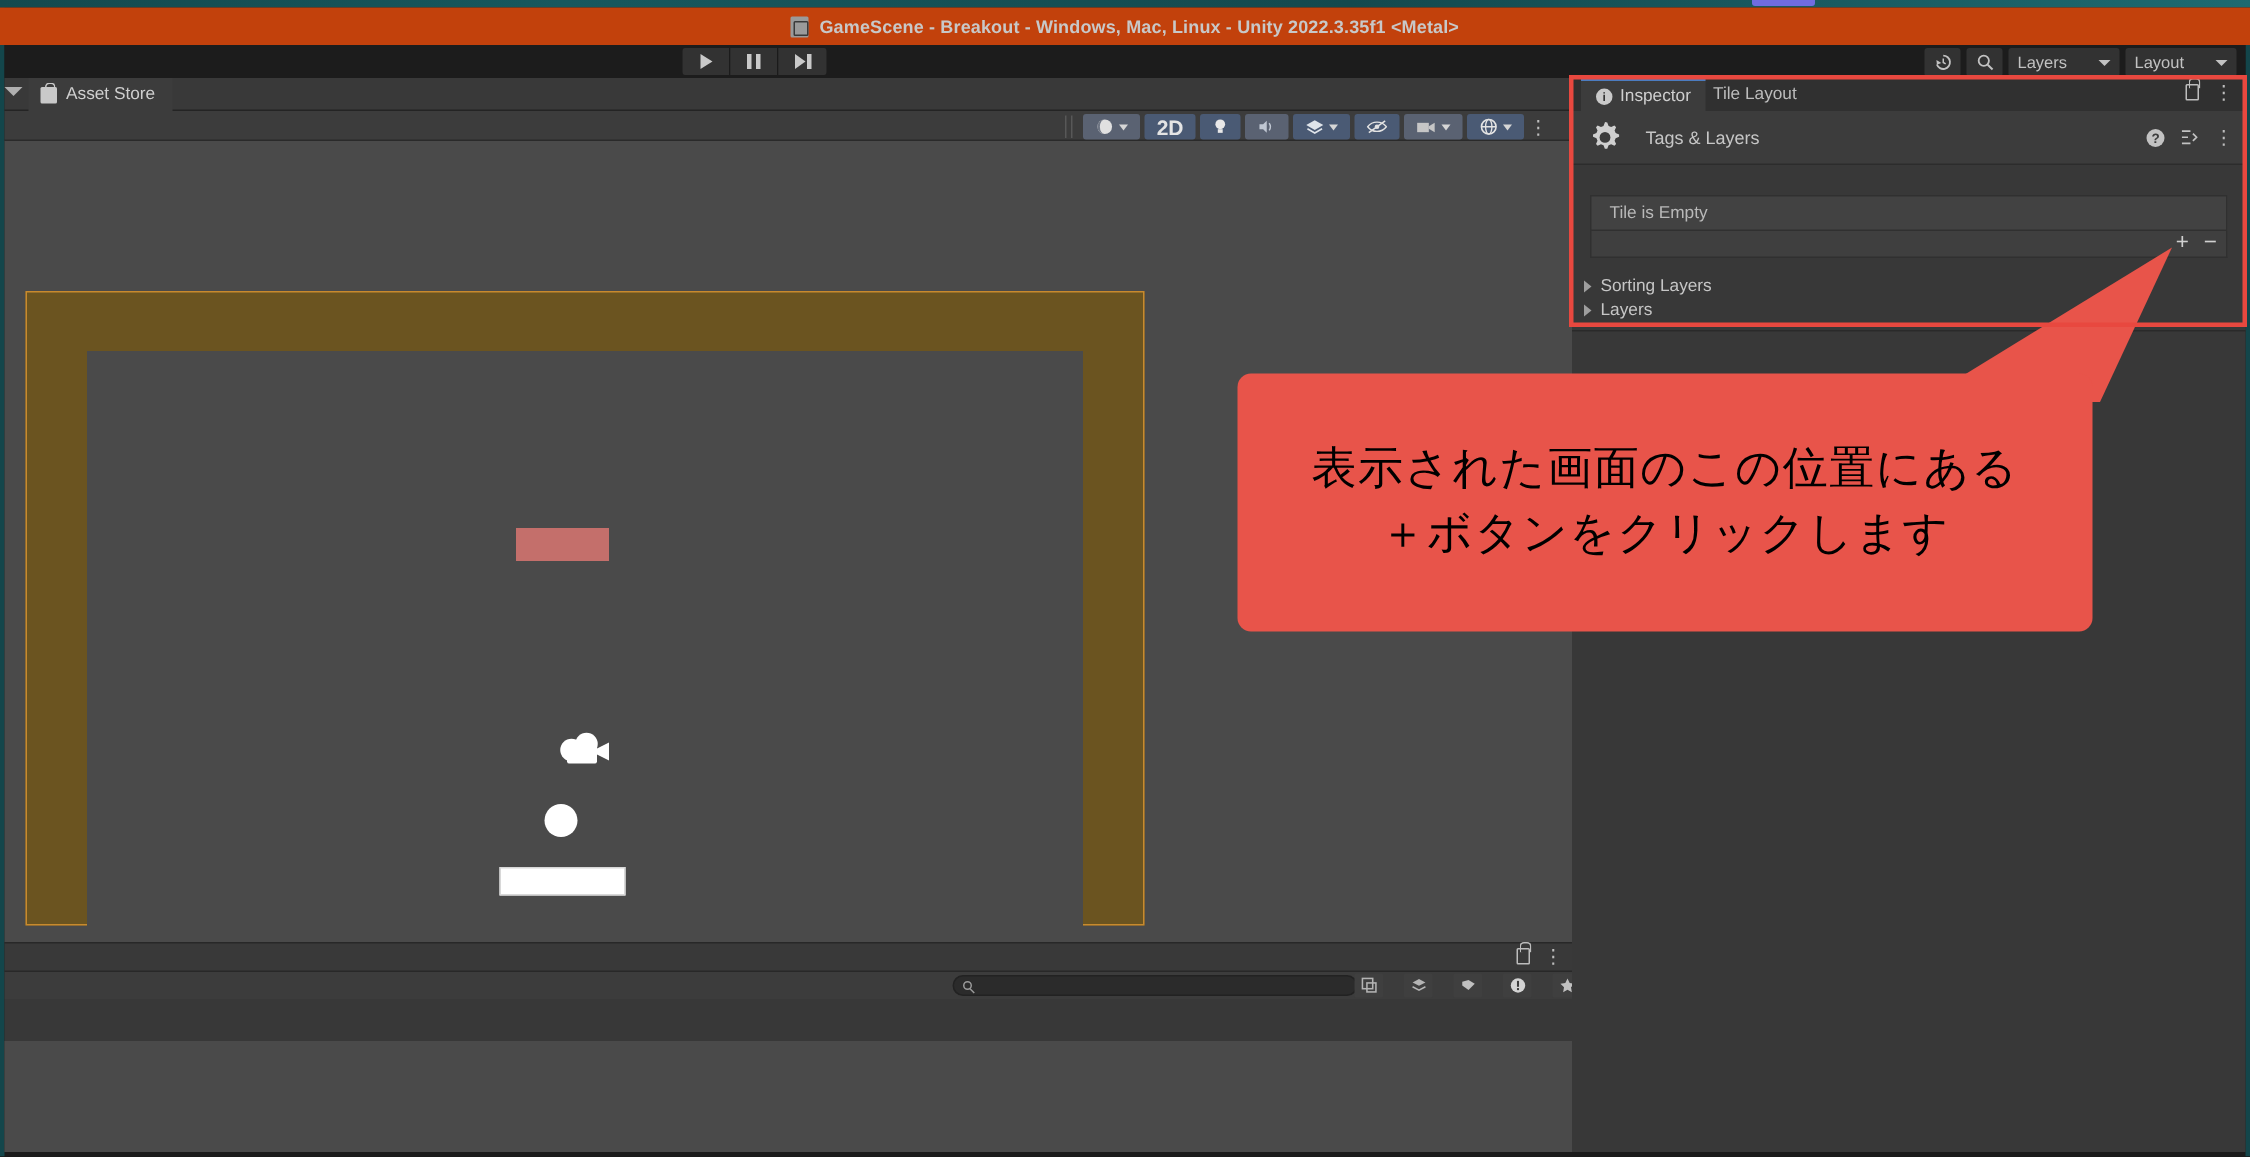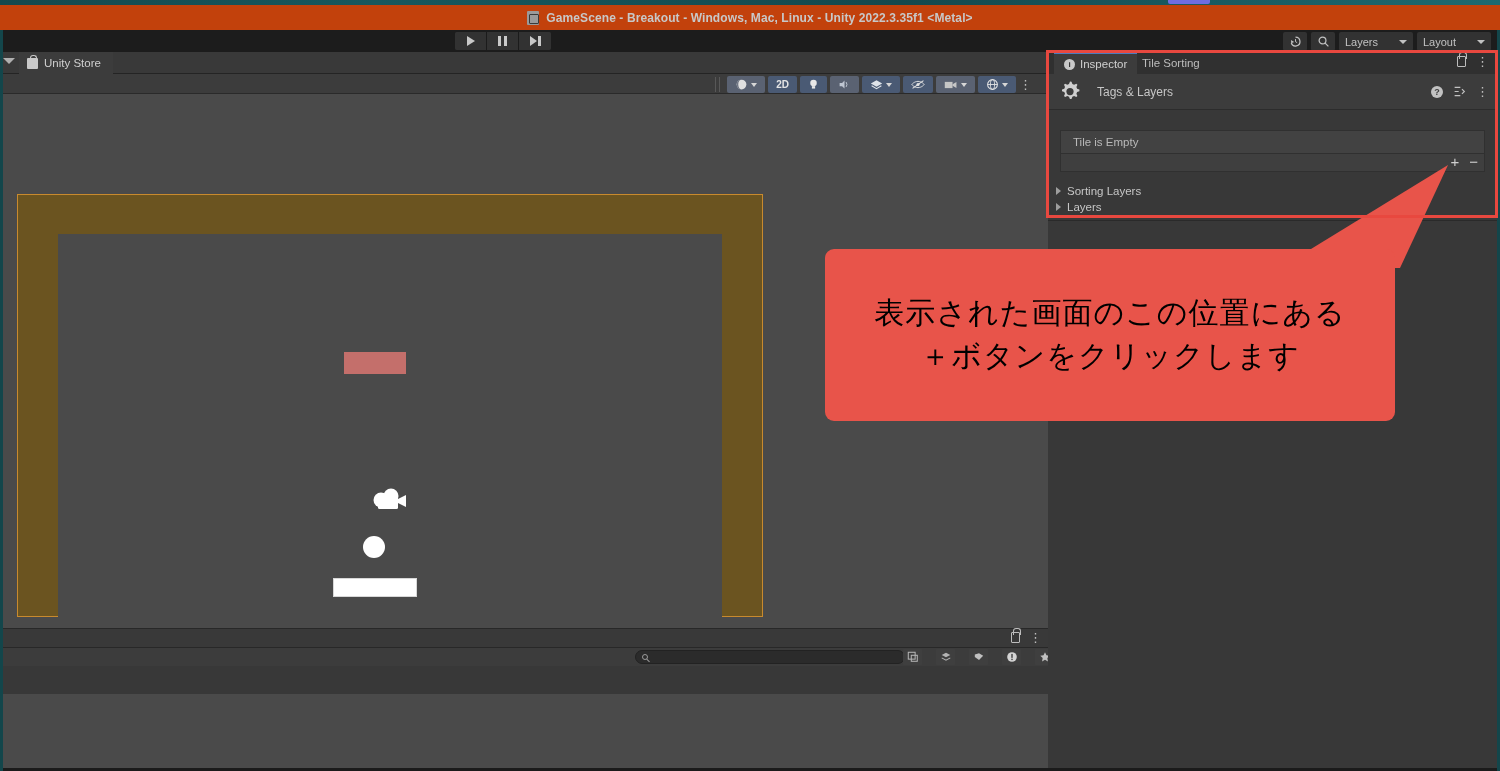--- a/index.html
+++ b/index.html
@@ -101,21 +101,21 @@
     position: absolute; left: 3px; top: 74px; width: 1045px; height: 20px;
     background: #3c3c3c; border-bottom: 1px solid #2a2a2a;
   }
   .scene-tools {
     position: absolute; right: 16px; top: 2px; height: 17px; display: flex; align-items: center; gap: 3px;
   }
   .grip { width: 5px; height: 15px; border-left:1px solid #6b6b6b; border-right:1px solid #6b6b6b; opacity:.6; margin-right:4px; }
   .st {
     height: 17px; min-width: 22px; padding: 0 8px; background: #4b5463; border-radius: 2px;
     display:flex; align-items:center; justify-content:center; gap:3px;
-    color:#e4e4e4; font-size:10px; font-weight:bold;
+    color:#e4e4e4; font-size:14px; font-weight:bold;
   }
   .st.dark { background:#5a6272; }
   .st.blue { background:#4a5a74; }
   .mini-caret { width:0;height:0;border-left:3.5px solid transparent;border-right:3.5px solid transparent;border-top:4px solid #d6d6d6; }
   .kebab { color:#bdbdbd; font-size:13px; line-height:10px; letter-spacing:0; }
 
   .scene-view {
     position: absolute; left: 3px; top: 94px; width: 1045px; height: 534px;
     background: #4a4a4a; overflow: hidden;
   }
@@ -311,21 +311,21 @@
         <span>Layout</span>
         <span class="caret-dn"></span>
       </div>
     </div>
   </div>
 
   <div class="scene-tabbar">
     <div class="tab-dropdown-arrow"></div>
     <div class="tab">
       <span class="bag-ico"></span>
-      <span>Unity Store</span>
+      <span>Asset Store</span>
     </div>
   </div>
 
   <div class="scene-toolrow">
     <div class="scene-tools">
       <div class="grip"></div>
       <div class="st dark">
         <svg width="13" height="13" viewBox="0 0 16 16">
           <circle cx="8" cy="8" r="6" fill="#e0e0e0"></circle>
           <path d="M8 2a6 6 0 0 0 0 12 4 6 0 0 1 0-12z" fill="#6f7684"></path>
@@ -447,21 +447,21 @@
   <div class="bottom-fill"></div>
 
   <div class="insp-below"></div>
   <div class="inspector-wrap">
     <div class="insp-tabbar">
       <div class="insp-tab active">
         <span class="info-ico">i</span>
         <span>Inspector</span>
       </div>
       <div class="insp-tab inactive">
-        <span>Tile Sorting</span>
+        <span>Tile Layout</span>
       </div>
       <div class="insp-tab-icons">
         <span class="lock-ico"></span>
         <span class="kebab">⋮</span>
       </div>
     </div>
 
     <div class="comp-header">
       <svg class="gear" viewBox="0 0 26 26">
         <path d="M13 2.4l1.5.3.9 2.3 1.7.7 2.2-1 1.1 1.1-1 2.2.7 1.7 2.3.9v1.6l-2.3.9-.7 1.7 1 2.2-1.1 1.1-2.2-1-1.7.7-.9 2.3h-1.6l-.9-2.3-1.7-.7-2.2 1-1.1-1.1 1-2.2-.7-1.7-2.3-.9v-1.6l2.3-.9.7-1.7-1-2.2 1.1-1.1 2.2 1 1.7-.7.9-2.3z" fill="#cfcfcf"></path>

